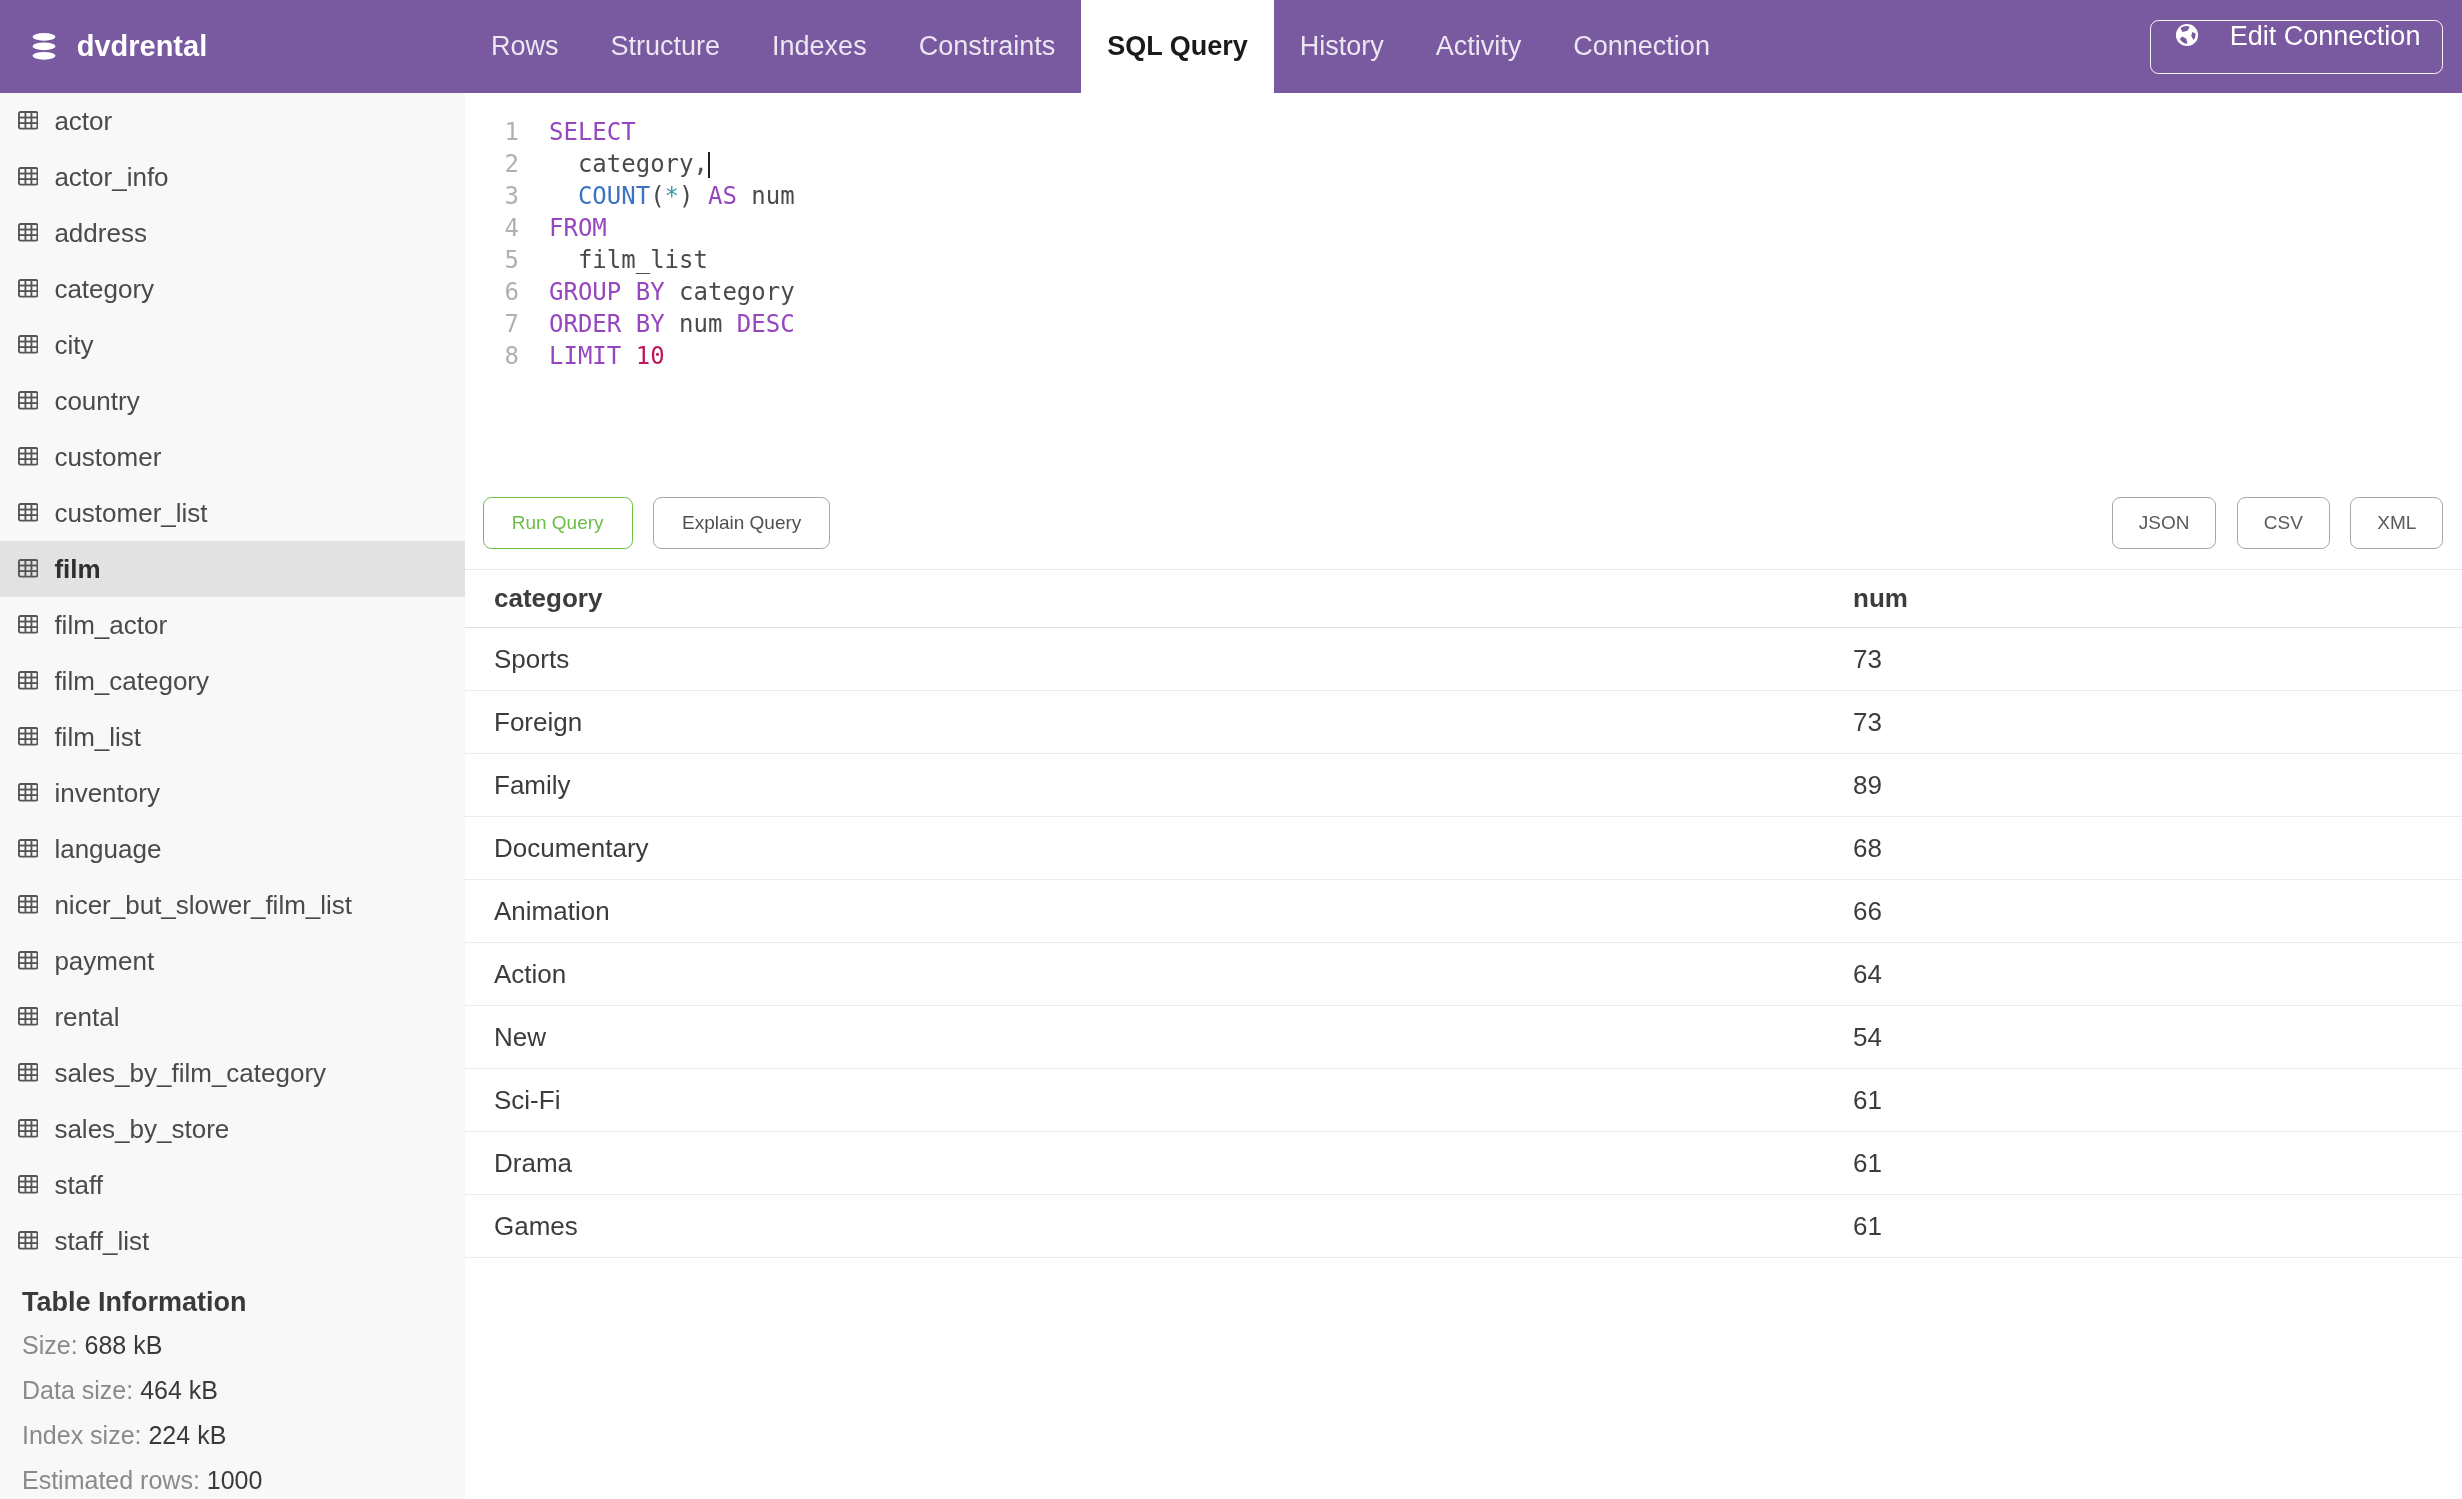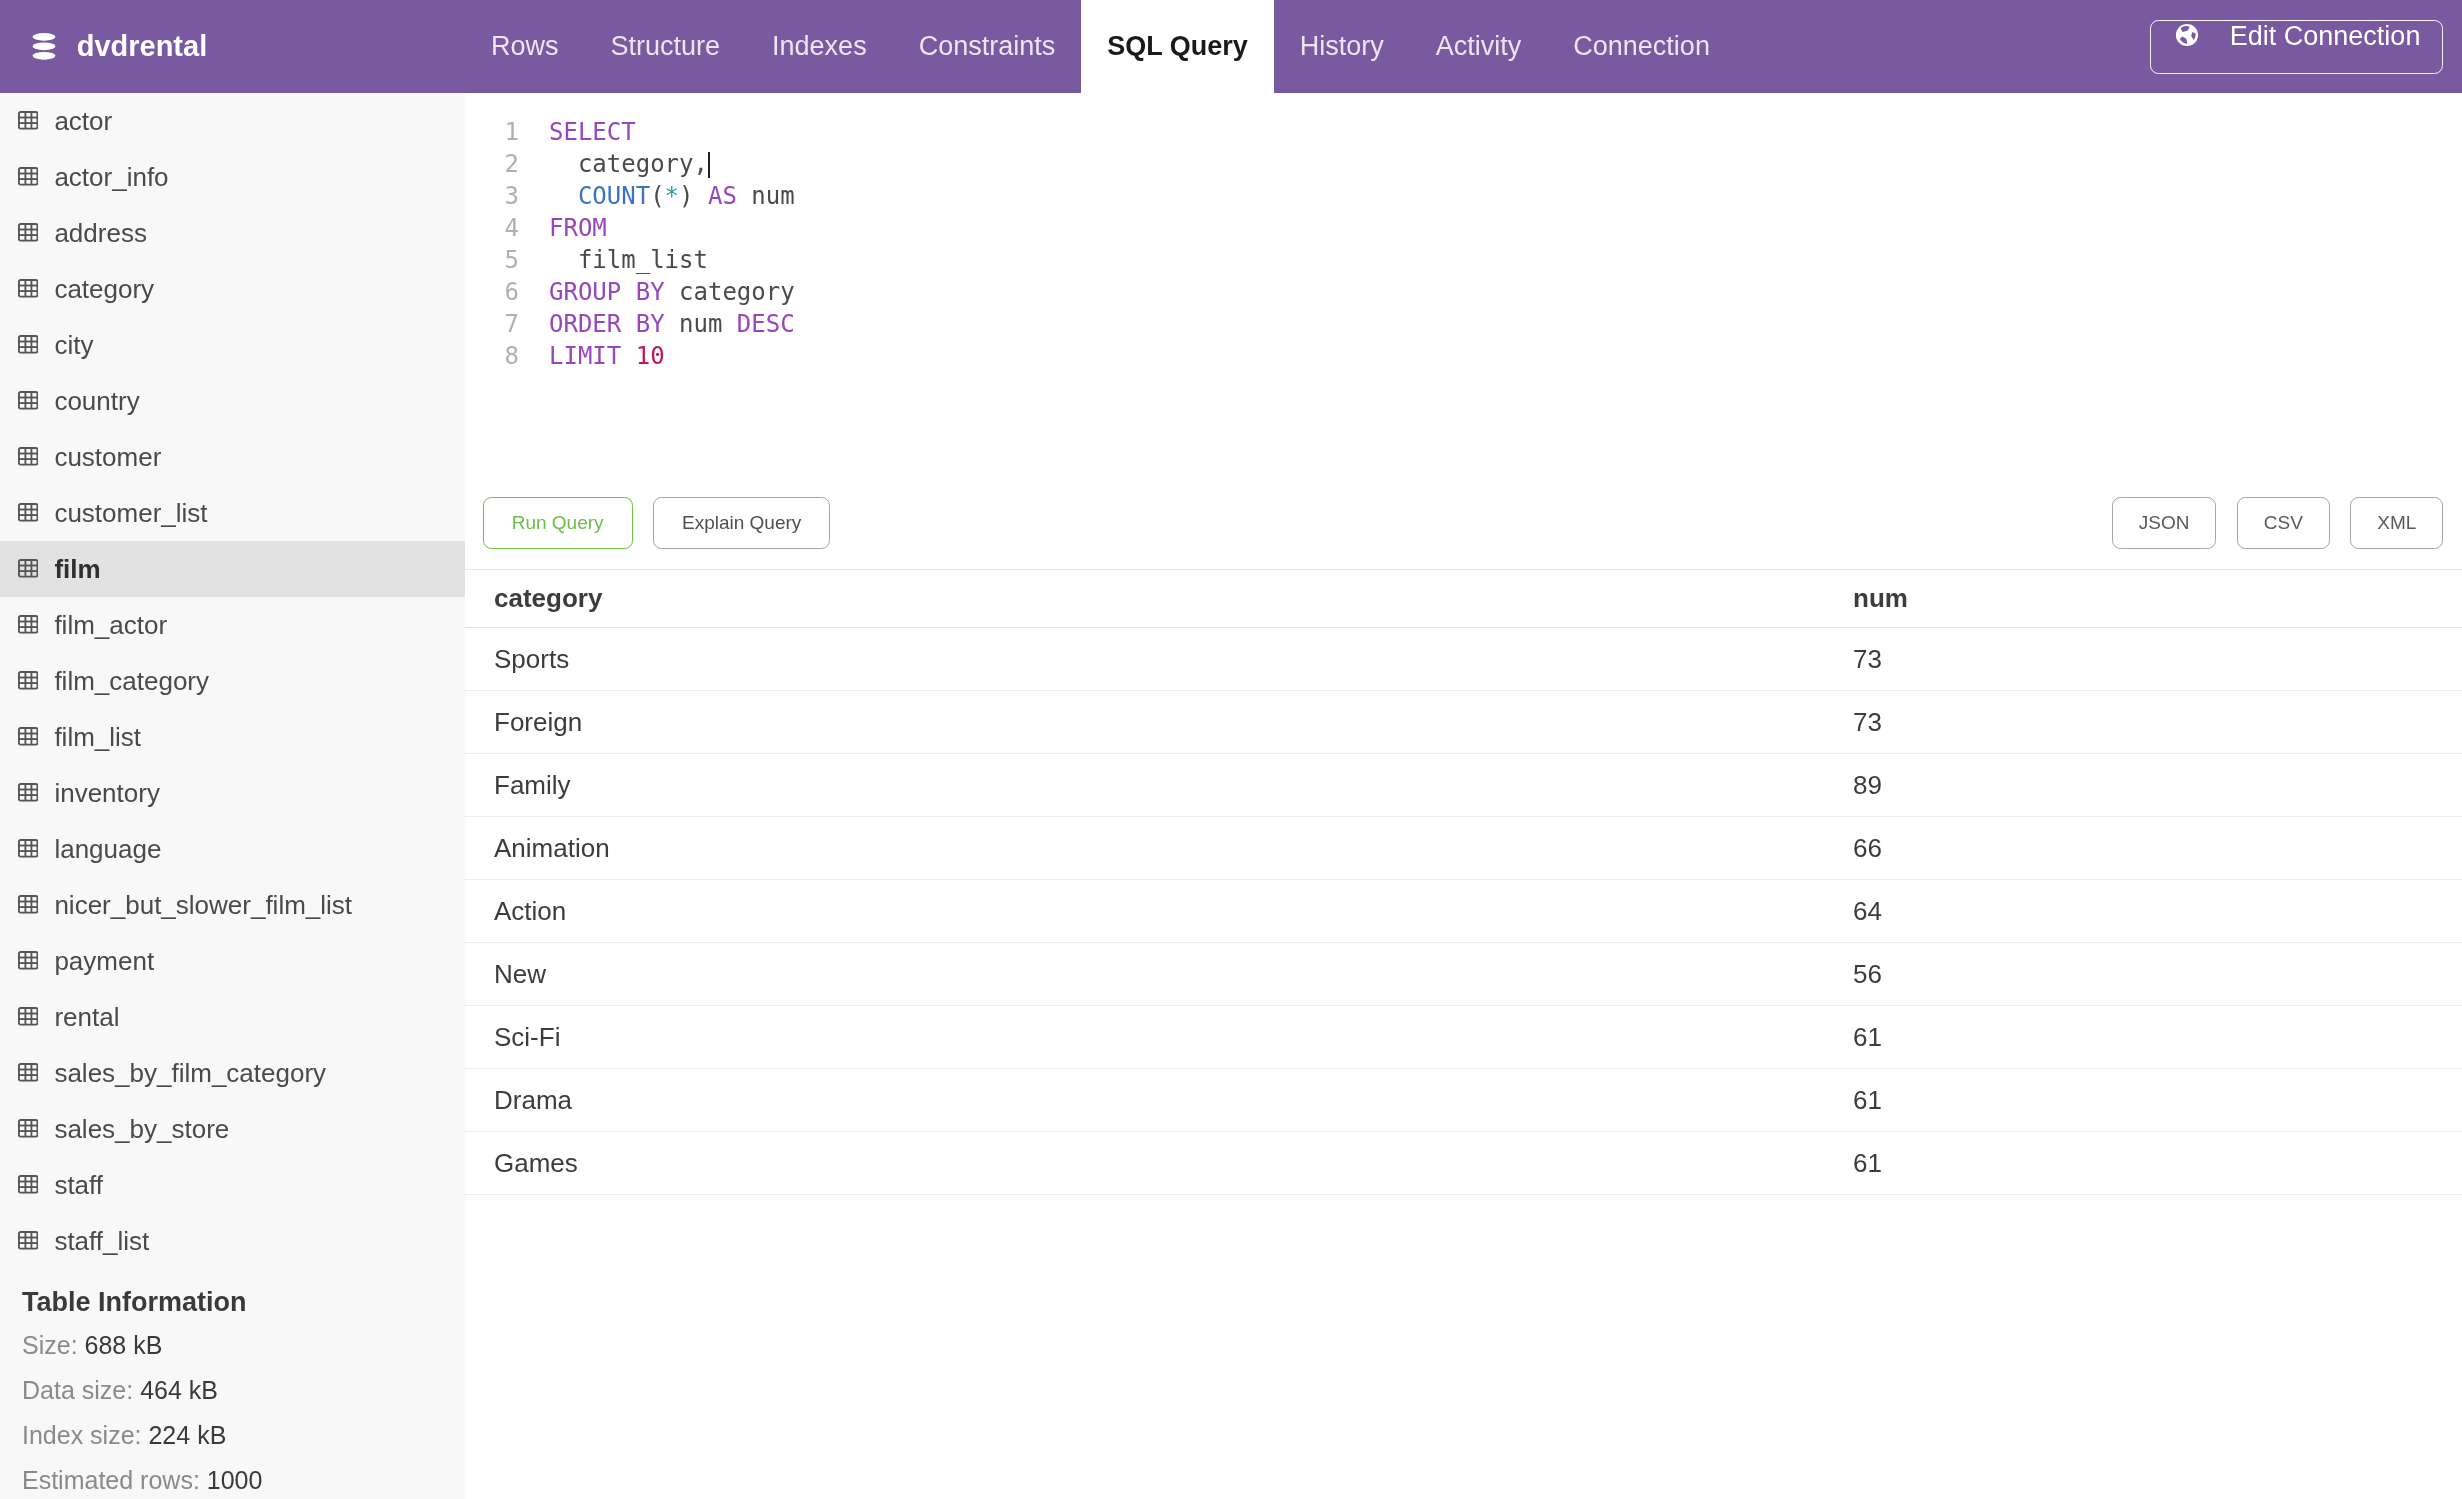--- a/index.html
+++ b/index.html
@@ -389,30 +389,34 @@
         </div>
       <div class="r-row">
           <div class="c-cat">Foreign</div>
           <div class="c-num">73</div>
         </div>
       <div class="r-row">
           <div class="c-cat">Family</div>
           <div class="c-num">89</div>
         </div>
       <div class="r-row">
+          <div class="c-cat">Documentary</div>
+          <div class="c-num">68</div>
+        </div>
+      <div class="r-row">
           <div class="c-cat">Animation</div>
           <div class="c-num">66</div>
         </div>
       <div class="r-row">
           <div class="c-cat">Action</div>
           <div class="c-num">64</div>
         </div>
       <div class="r-row">
           <div class="c-cat">New</div>
-          <div class="c-num">56</div>
+          <div class="c-num">54</div>
         </div>
       <div class="r-row">
           <div class="c-cat">Sci-Fi</div>
           <div class="c-num">61</div>
         </div>
       <div class="r-row">
           <div class="c-cat">Drama</div>
           <div class="c-num">61</div>
         </div>
       <div class="r-row">

